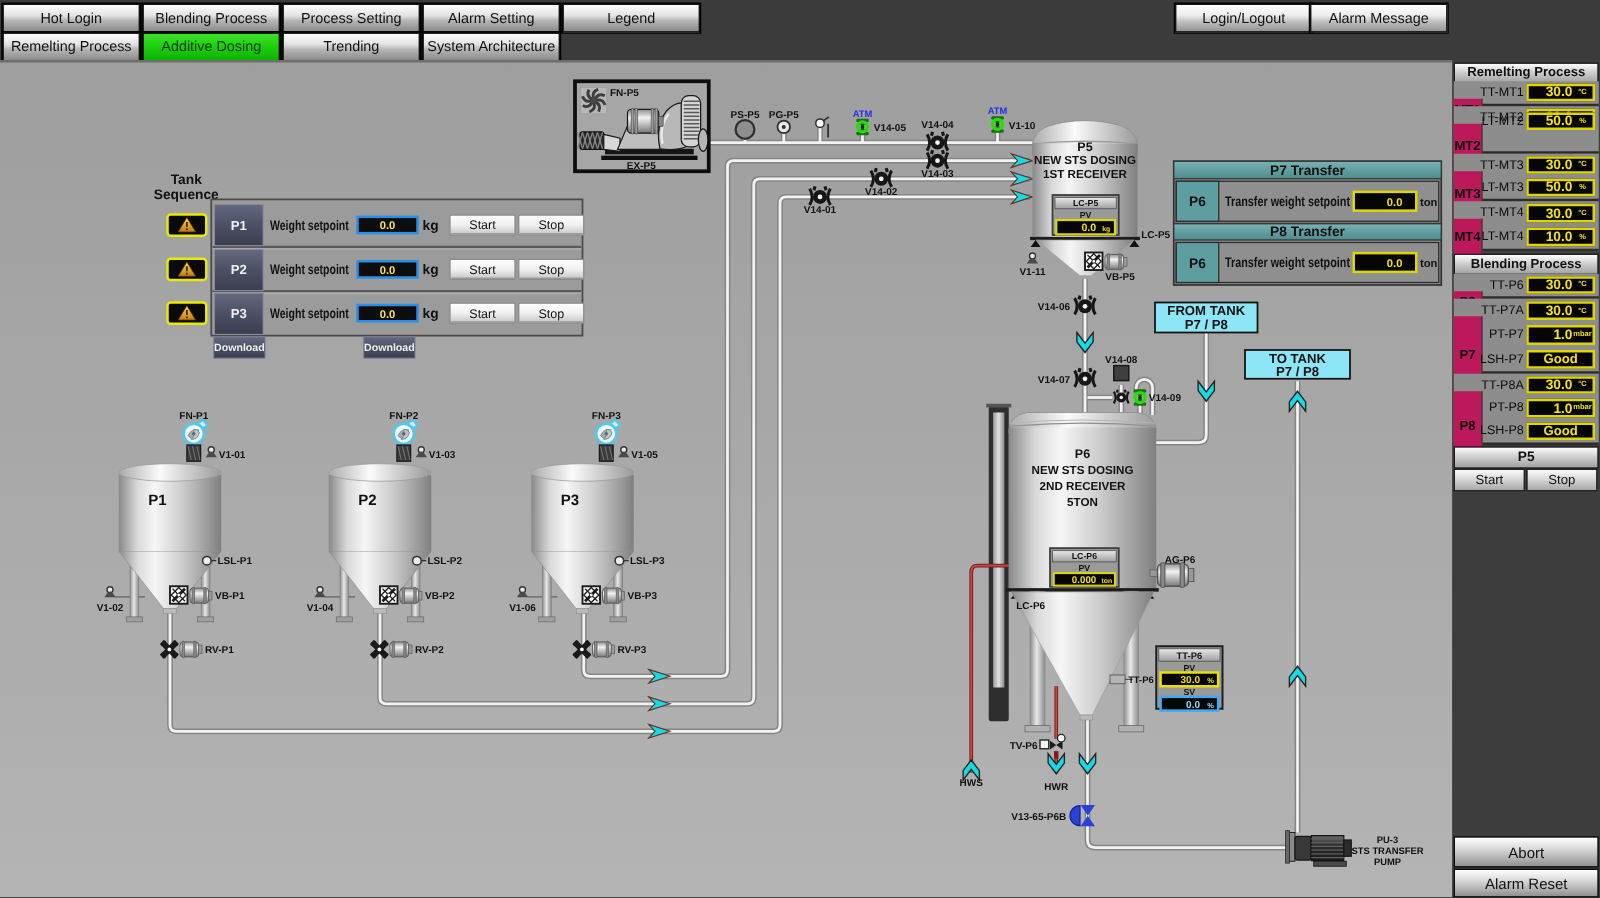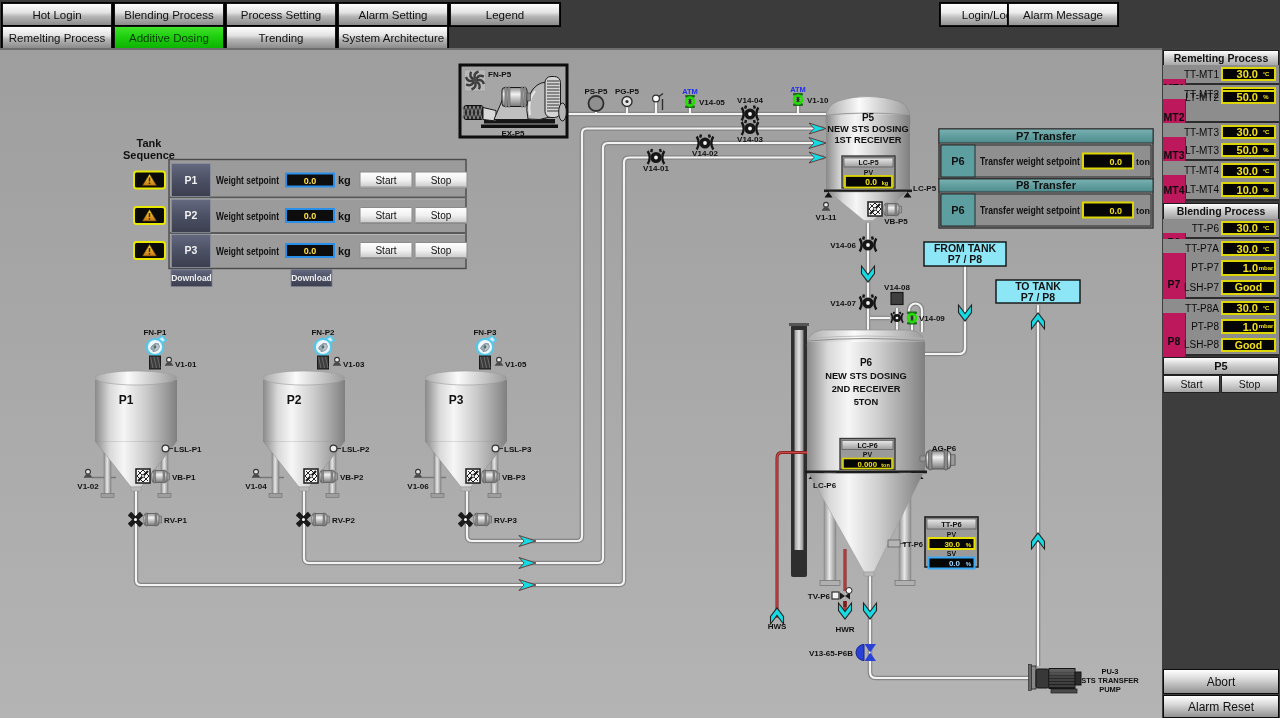--- a/index.html
+++ b/index.html
@@ -22,21 +22,21 @@
 <div class="nb" style="left:2px;top:3px">Hot Login</div>
     <div class="nb" style="left:114px;top:3px">Blending Process</div>
     <div class="nb" style="left:226px;top:3px">Process Setting</div>
     <div class="nb" style="left:338px;top:3px">Alarm Setting</div>
     <div class="nb" style="left:450px;top:3px">Legend</div>
     <div class="nb" style="left:2px;top:26px">Remelting Process</div>
     <div class="nb g" style="left:114px;top:26px">Additive Dosing</div>
     <div class="nb" style="left:226px;top:26px">Trending</div>
     <div class="nb" style="left:338px;top:26px">System Architecture</div>
     <div class="nb" style="left:940px;top:3px;background:linear-gradient(180deg,#fff,#ececec 40%,#bdbdbd 65%,#949494)">Login/Logout</div>
-    <div class="nb" style="left:1008px;top:3px;background:linear-gradient(180deg,#fff,#ececec 40%,#bdbdbd 65%,#949494)">Alarm Message</div>
+    <div class="nb" style="left:1048px;top:3px;background:linear-gradient(180deg,#fff,#ececec 40%,#bdbdbd 65%,#949494)">Alarm Message</div>
     <svg id="cv" width="1162" height="670" viewBox="0 48 1162 670" font-family="Liberation Sans,sans-serif">
       <defs>
 <linearGradient id="bgG" x1="0" y1="0" x2="0" y2="1">
           <stop offset="0" stop-color="#9e9e9e"></stop>
           <stop offset="1" stop-color="#b4b4b4"></stop>
         </linearGradient>
 <linearGradient id="tkG" x1="0" y1="0" x2="1" y2="0">
           <stop offset="0" stop-color="#898989"></stop>
           <stop offset="0.18" stop-color="#d9d9d9"></stop>
           <stop offset="0.35" stop-color="#f6f6f6"></stop>

